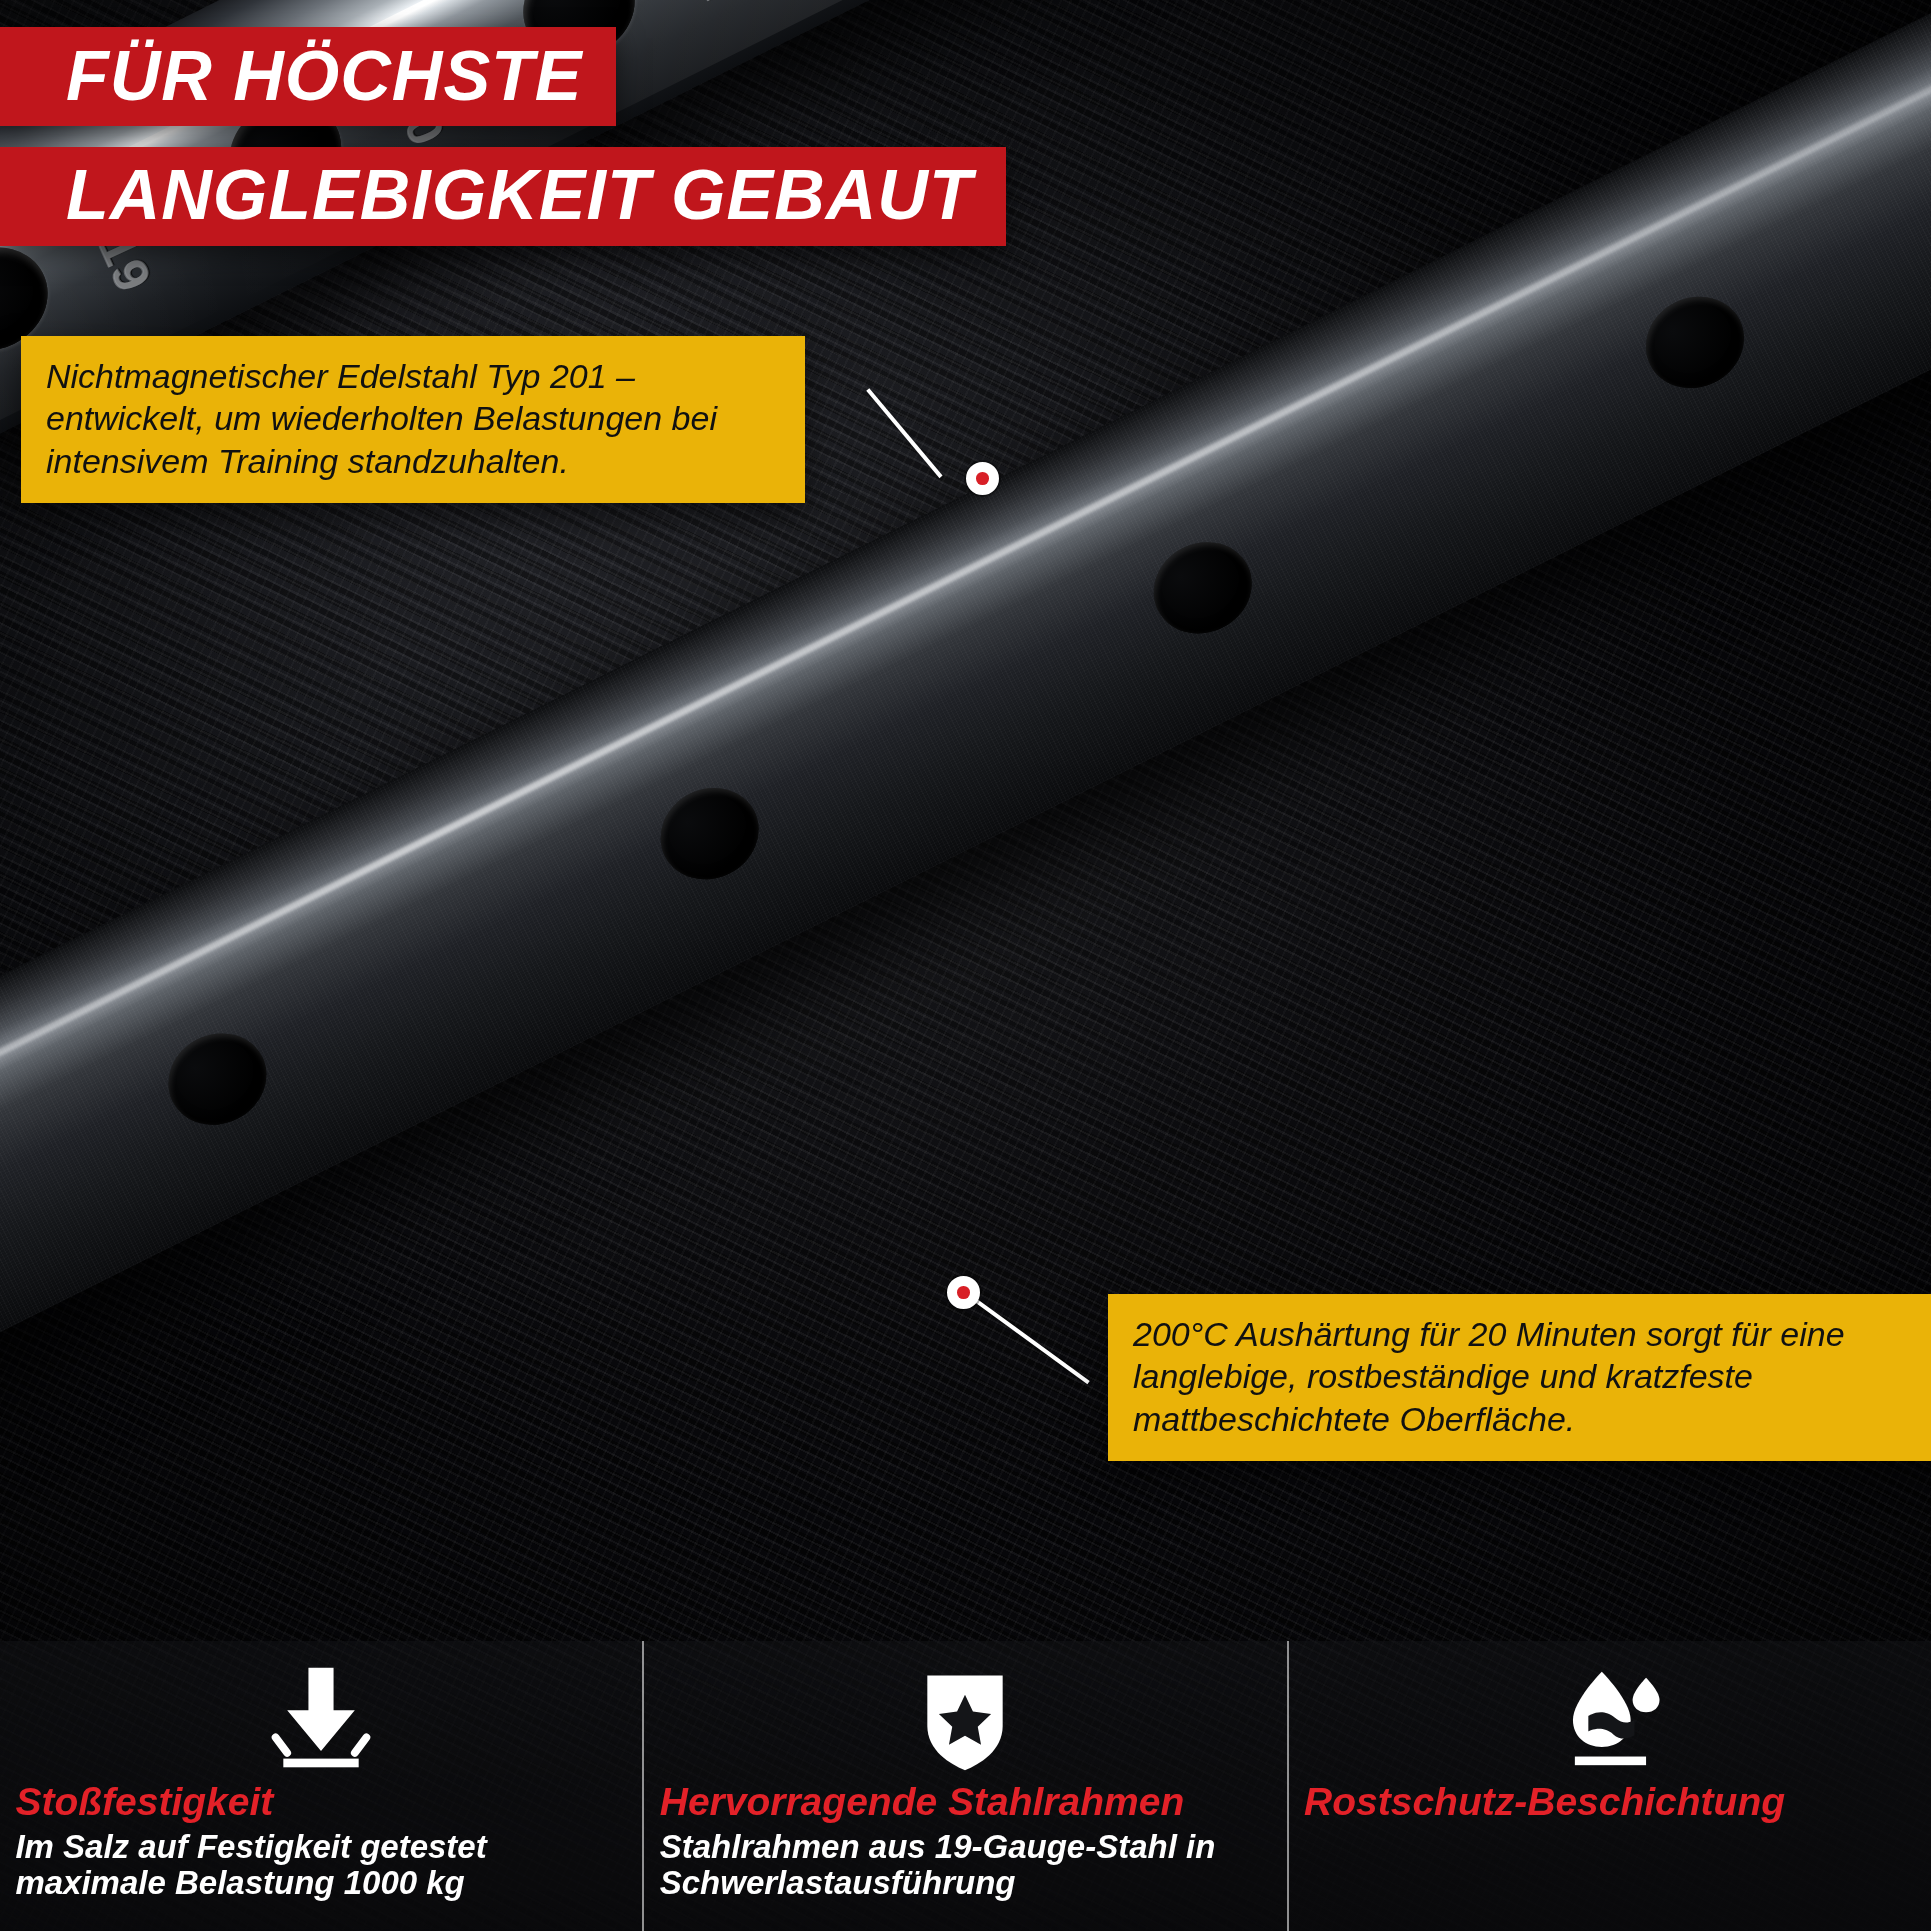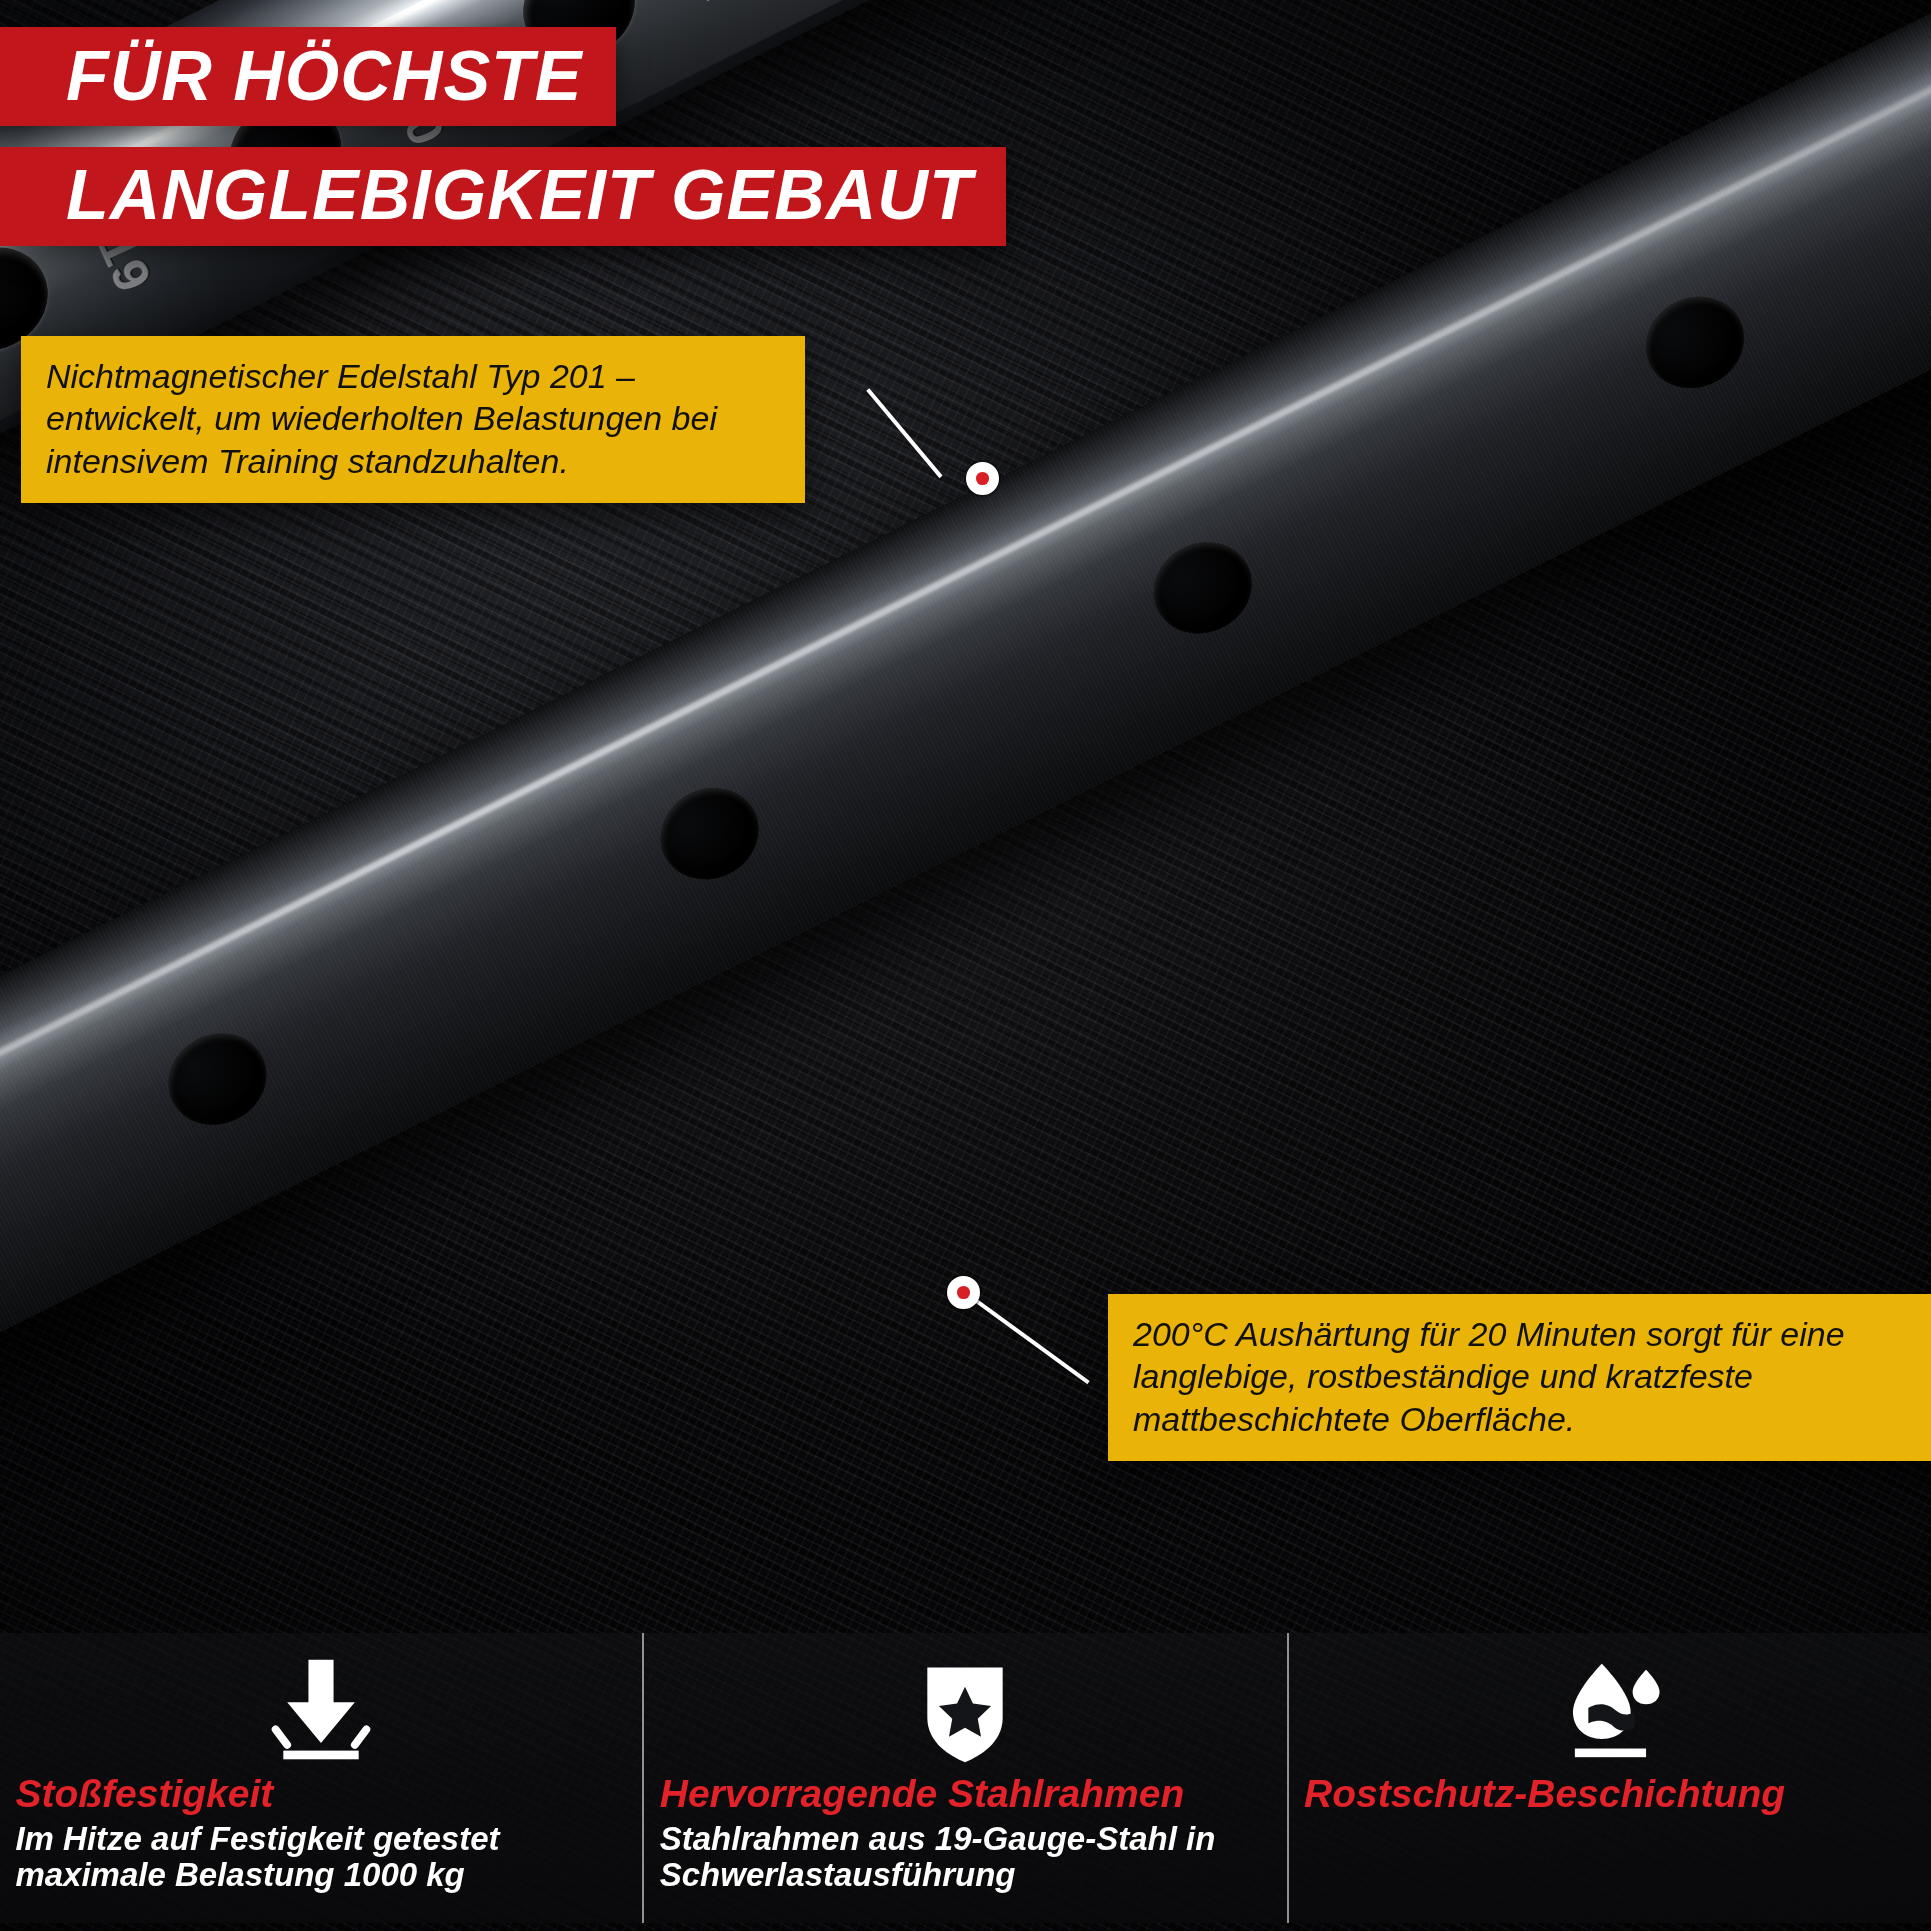--- a/index.html
+++ b/index.html
@@ -225,21 +225,21 @@
     background: #fff;
     transform-origin: 0 50%;
     box-shadow: 0 0 3.9px rgba(0,0,0,.5);
   }
   .leader-1 { left: 941px; top: 475px; width: 114px; transform: rotate(-130deg); }
   .leader-2 { left: 964px; top: 1290px; width: 154px; transform: rotate(36deg); }
 
   
   .features {
     position: absolute;
-    left: 0; right: 0; bottom: 8px;
+    left: 0; right: 0; bottom: 0;
     height: 290px;
     display: flex;
   }
   .feature {
     position: relative;
     flex: 1 1 0;
     padding: 21px 15.4px 15.4px 15.4px;
     box-sizing: border-box;
     display: flex;
     flex-direction: column;
@@ -329,21 +329,21 @@
     <div class="feature">
       <div class="icon">
         <svg width="126" height="114" viewBox="0 0 130 118" aria-hidden="true">
           <path d="M52 6 h26 v44 h22 L65 92 L30 50 h22 z" fill="#ffffff"></path>
           <rect x="26" y="100" width="78" height="9" fill="#ffffff"></rect>
           <path d="M18 78 L30 94" stroke="#ffffff" stroke-width="8" stroke-linecap="round"></path>
           <path d="M112 78 L100 94" stroke="#ffffff" stroke-width="8" stroke-linecap="round"></path>
         </svg>
       </div>
       <div class="f-title">Stoßfestigkeit</div>
-      <div class="f-body">Im Hitze auf Festigkeit getestet maximale Belastung 1000 kg</div>
+      <div class="f-body">Im Salz auf Festigkeit getestet maximale Belastung 1000 kg</div>
     </div>
 
     <div class="feature">
       <div class="icon">
         <svg width="114" height="114" viewBox="0 0 118 118" aria-hidden="true">
           <path d="M20 14 h78 v52 c0 26 -24 40 -39 46 c-15 -6 -39 -20 -39 -46 z" fill="#ffffff"></path>
           <path d="M59 34 l8.2 17.2 18.8 2.6 -13.8 13.2 3.4 18.6 -16.6 -9.2 -16.6 9.2 3.4 -18.6 -13.8 -13.2 18.8 -2.6 z" fill="#141518"></path>
         </svg>
       </div>
       <div class="f-title">Hervorragende Stahlrahmen</div>

